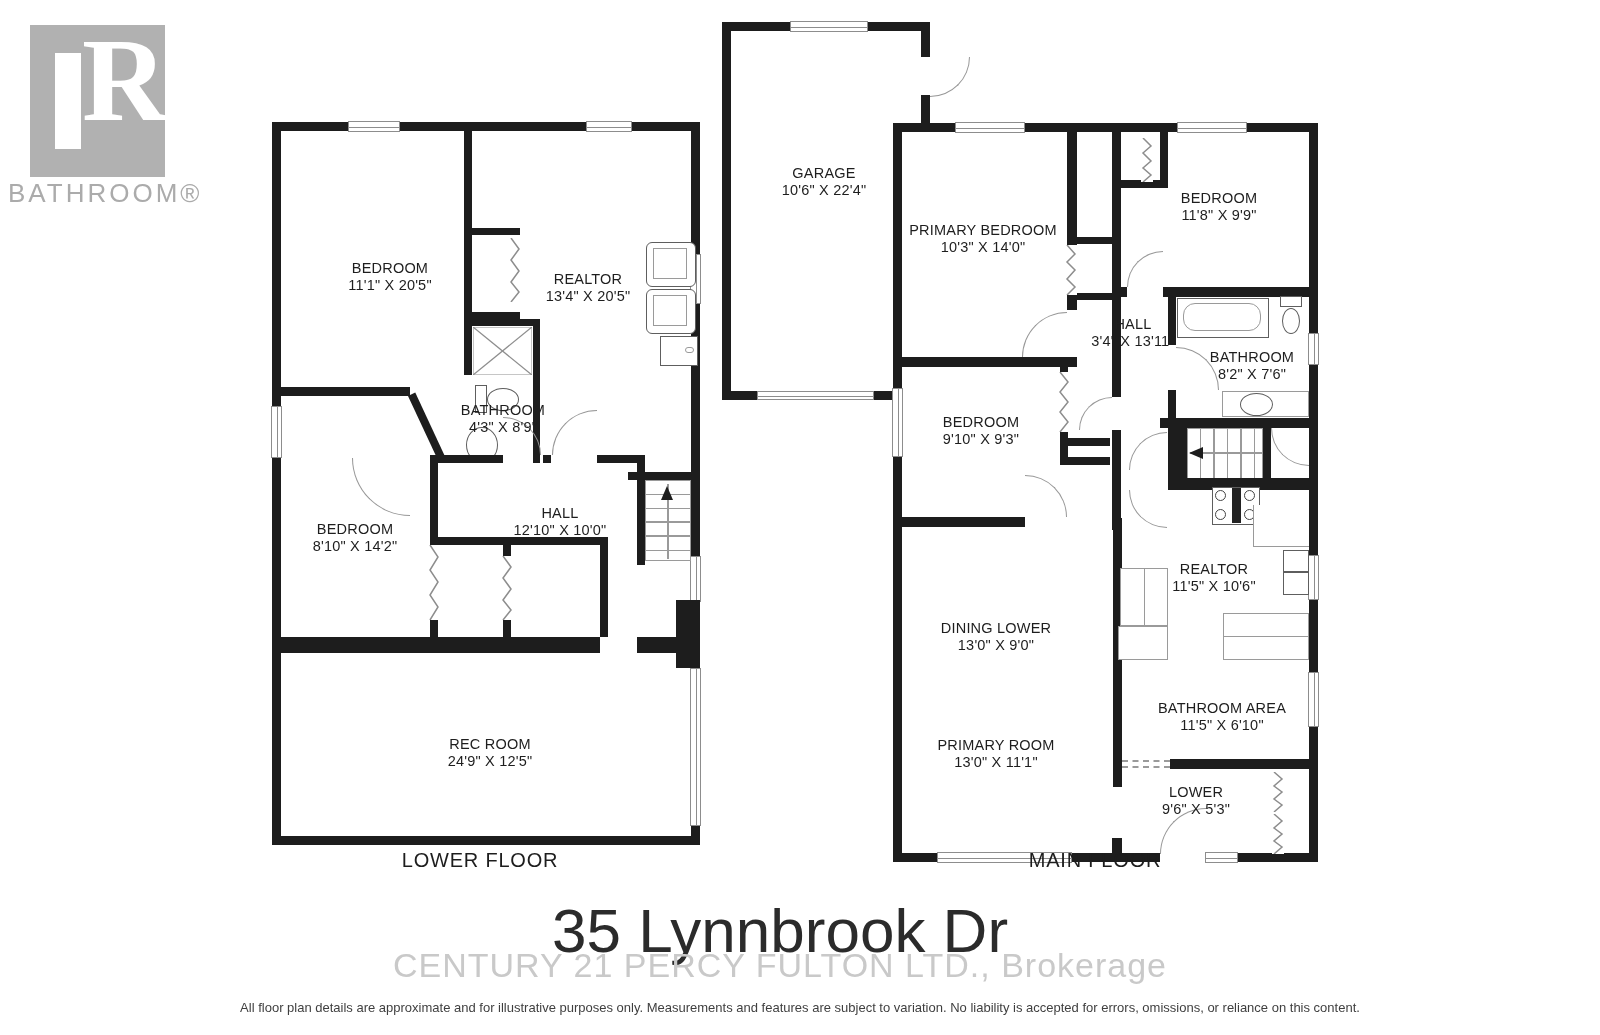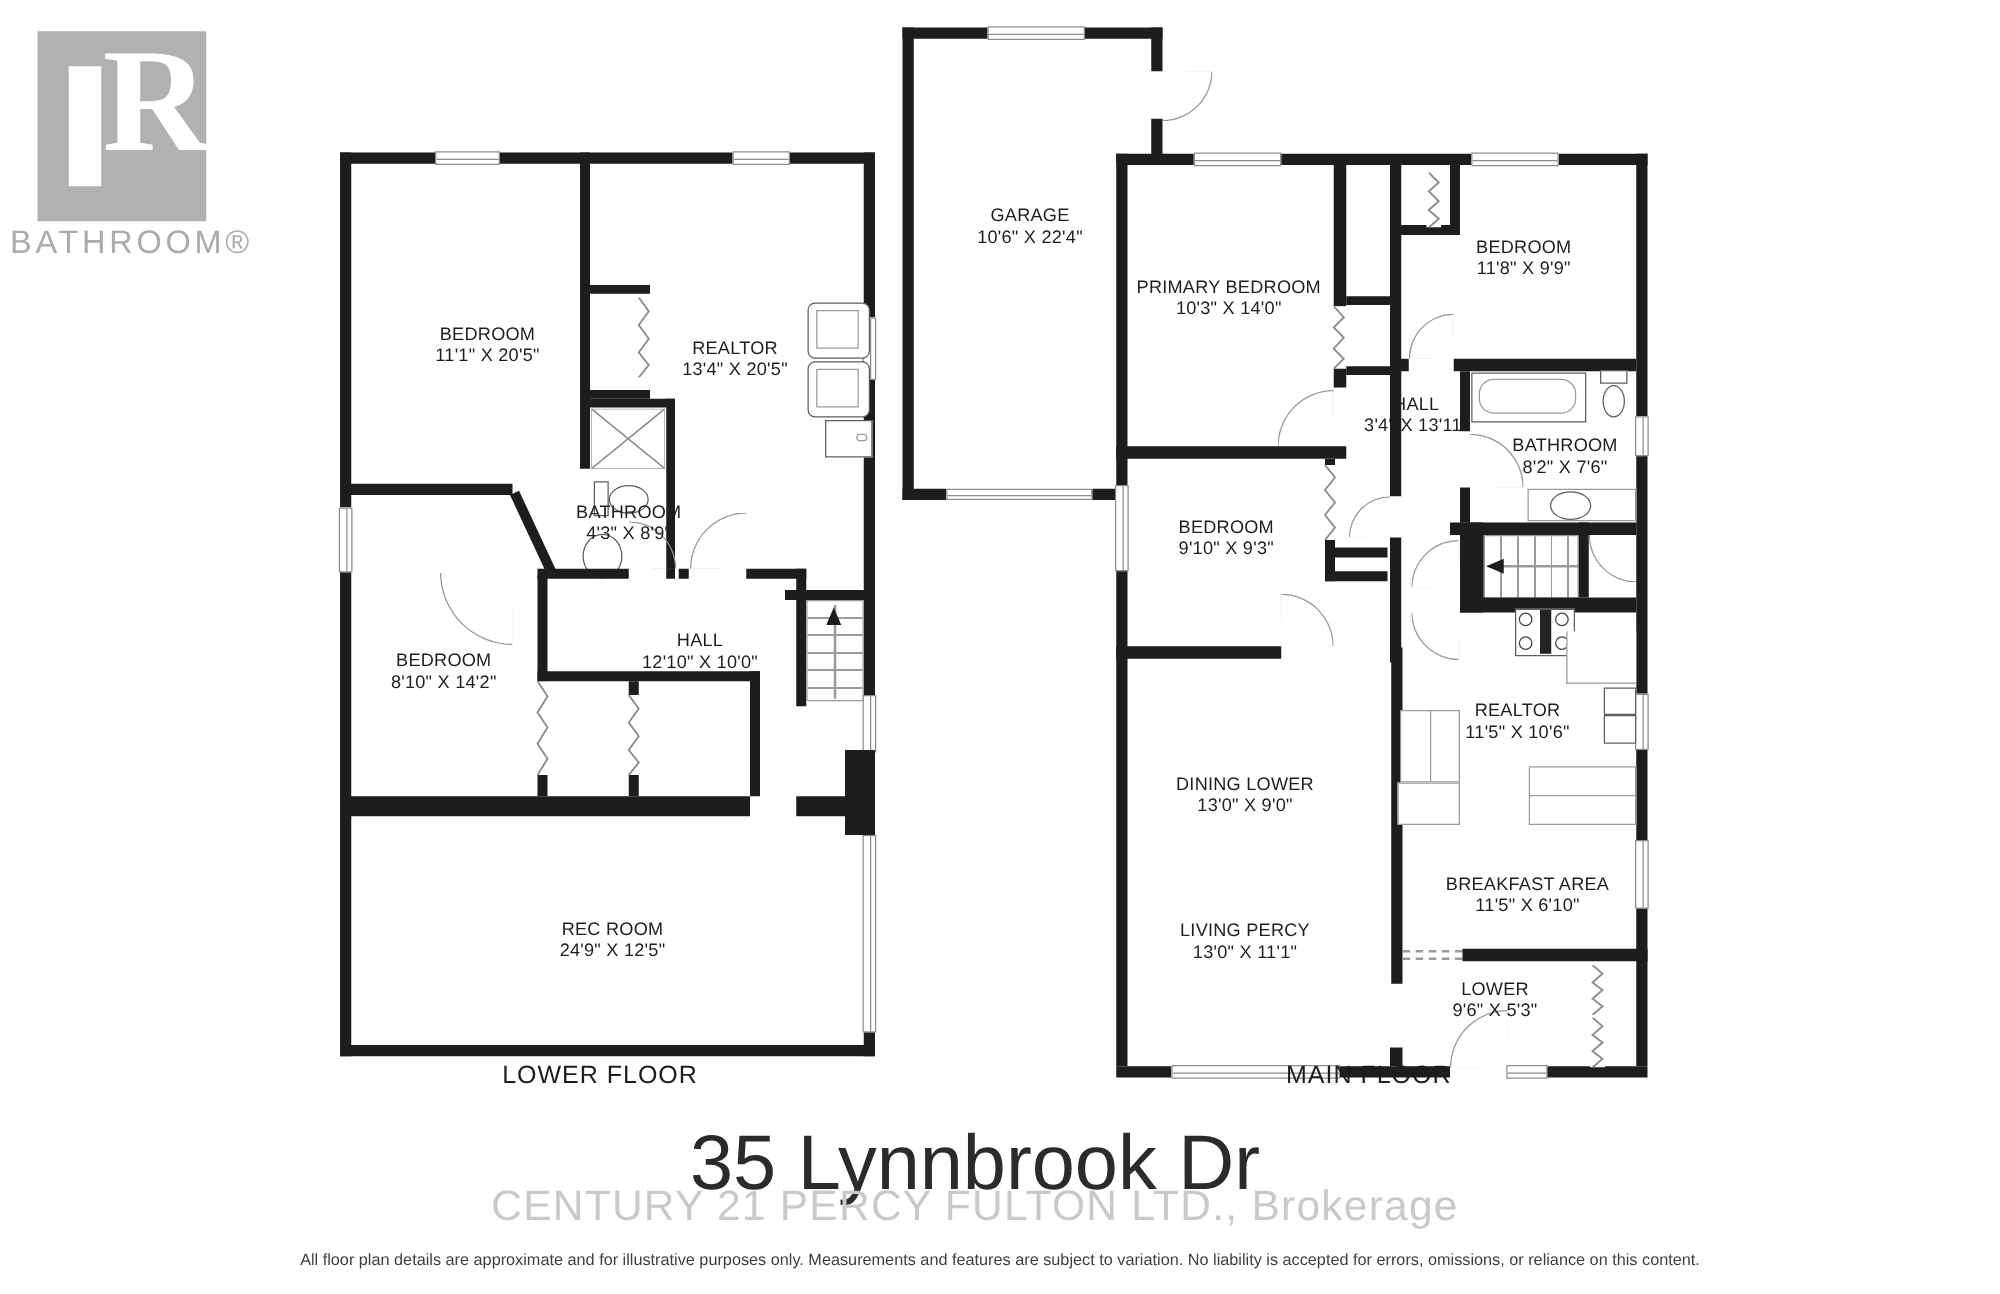--- a/index.html
+++ b/index.html
@@ -308,25 +308,25 @@
 </div>
 <div class="rl" style="left:1214px;top:561px">
   <div>REALTOR</div>
   <div>11'5" X 10'6"</div>
 </div>
 <div class="rl" style="left:996px;top:620px">
   <div>DINING LOWER</div>
   <div>13'0" X 9'0"</div>
 </div>
 <div class="rl" style="left:1222px;top:700px">
-  <div>BREAKFAST AREA</div>
+  <div>BATHROOM AREA</div>
   <div>11'5" X 6'10"</div>
 </div>
 <div class="rl" style="left:996px;top:737px">
-  <div>LIVING PERCY</div>
+  <div>PRIMARY ROOM</div>
   <div>13'0" X 11'1"</div>
 </div>
 <div class="rl" style="left:1196px;top:784px">
   <div>LOWER</div>
   <div>9'6" X 5'3"</div>
 </div>
 <div class="floorlab" style="left:1095px;top:849px">MAIN FLOOR</div>
 
 <div class="title" style="top:895px">35 Lynnbrook Dr</div>
 <div class="wm" style="top:946px">CENTURY 21 PERCY FULTON LTD., Brokerage</div>

